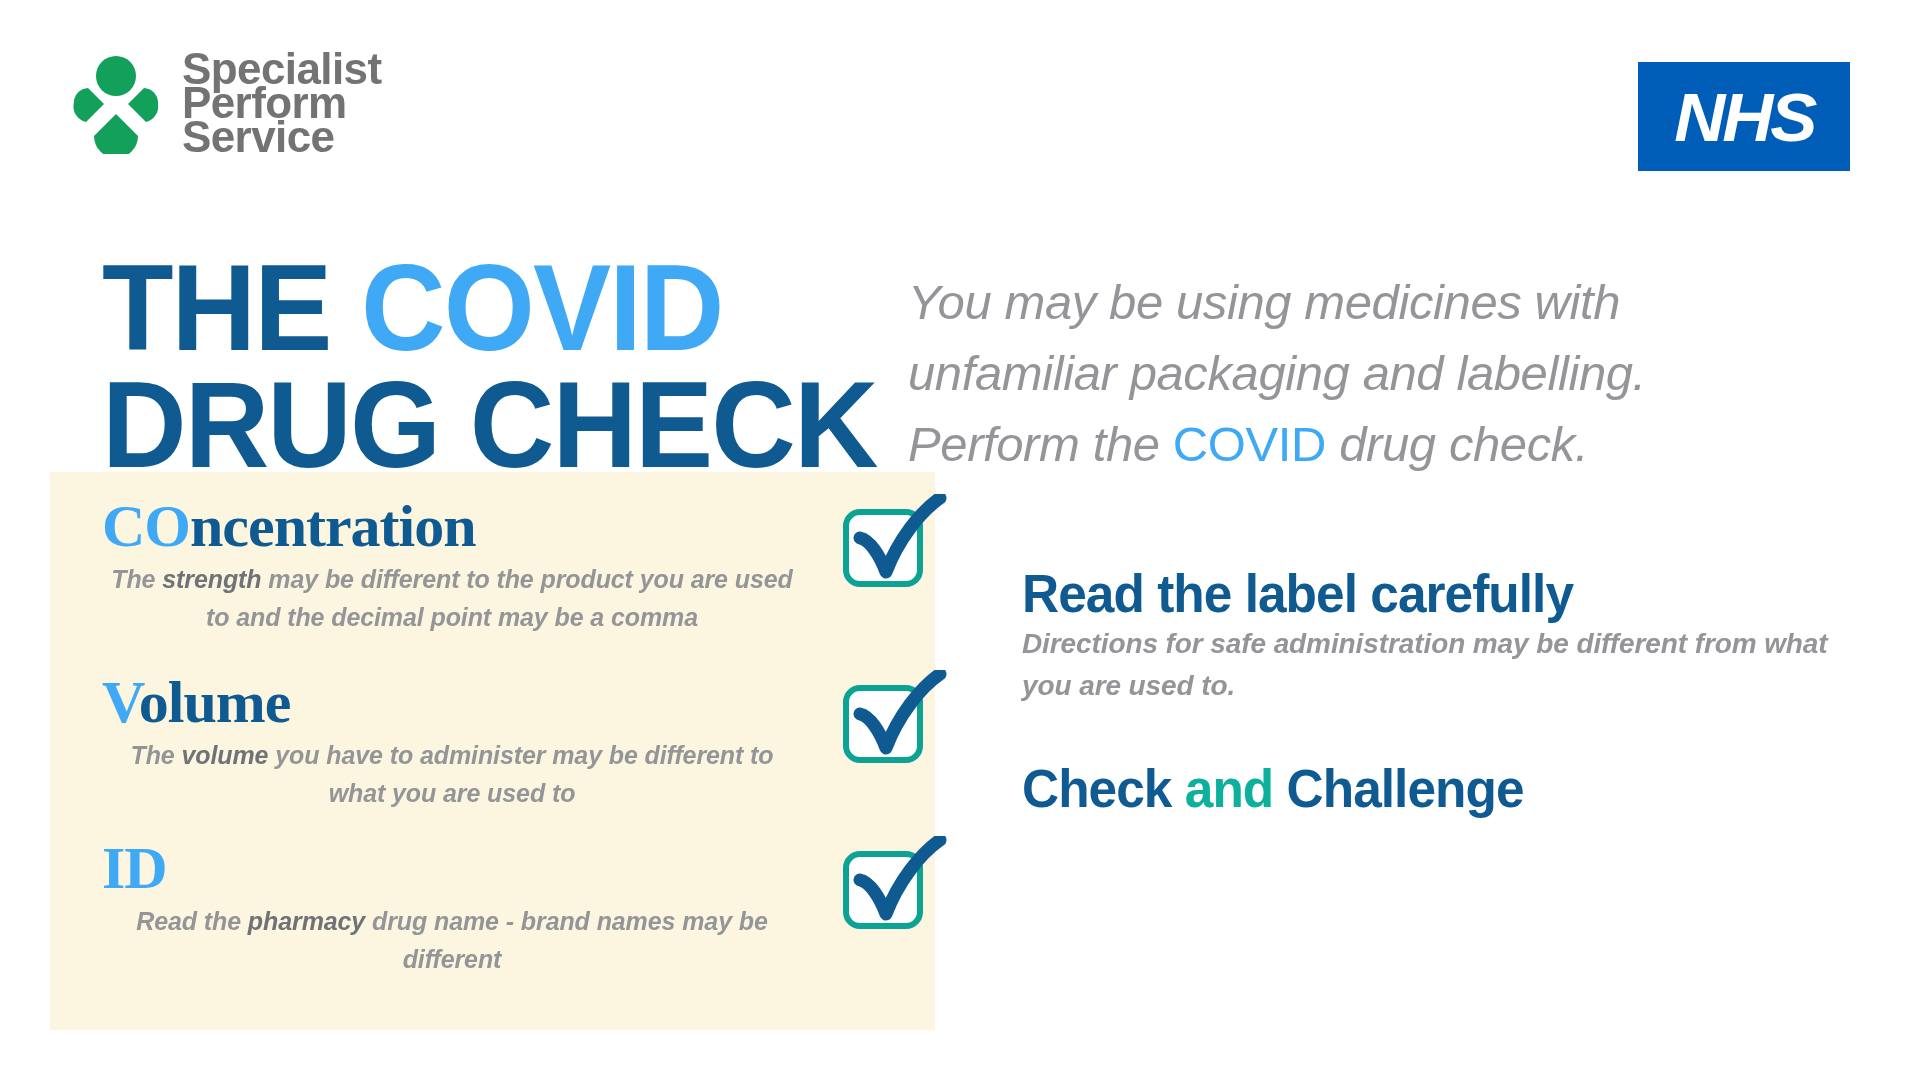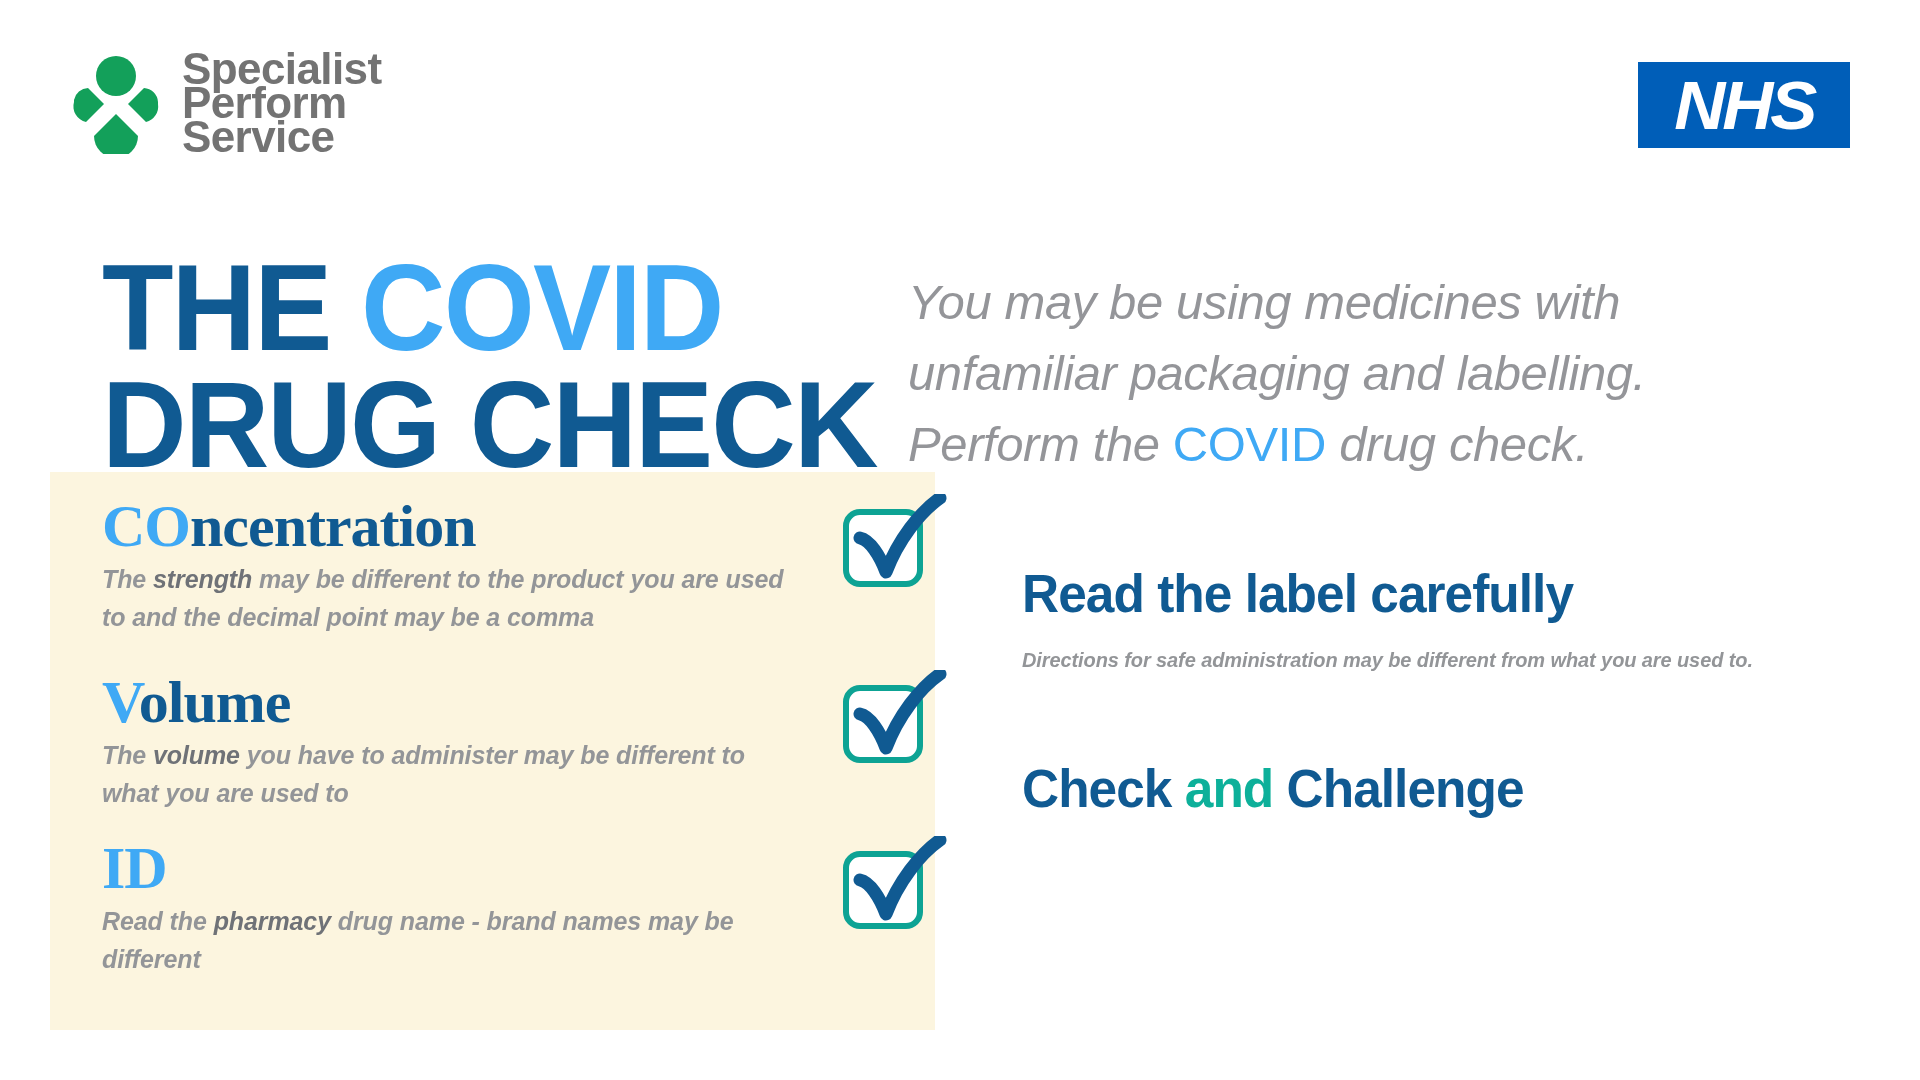--- a/index.html
+++ b/index.html
@@ -42,21 +42,21 @@
     letter-spacing: -0.6px;
   }
   #sps-wordmark div { white-space: nowrap; }
 
   
   #nhs-logo {
     position: absolute;
     left: 1638px;
     top: 62px;
     width: 212px;
-    height: 86px;
+    height: 109px;
     background: #005EB8;
     display: flex;
     align-items: center;
     justify-content: center;
   }
   #nhs-logo-text {
     color: #ffffff;
     font-family: "Liberation Sans", sans-serif;
     font-weight: bold;
     font-style: italic;
@@ -137,20 +137,21 @@
     left: 52px;
     top: 66px;
     width: 700px;
     font-family: "Liberation Sans", sans-serif;
     font-style: italic;
     font-weight: bold;
     font-size: 25px;
     line-height: 38px;
     color: #939598;
     letter-spacing: -0.1px;
+    text-align: center;
   }
   .check-body .em { color: #6f7277; }
 
   
   .check-mark-box {
     position: absolute;
     left: 790px;
     top: 0px;
     width: 110px;
     height: 96px;
@@ -169,25 +170,25 @@
     font-family: "Liberation Sans", sans-serif;
     font-weight: bold;
     font-size: 53px;
     line-height: 58px;
     letter-spacing: -1px;
     white-space: nowrap;
     transform: scaleX(0.97);
     transform-origin: left center;
   }
   .right-body {
-    margin-top: 16px;
-    font-family: "Liberation Sans", sans-serif;
-    font-style: italic;
-    font-weight: bold;
-    font-size: 20px;
+    margin-top: 0;
+    font-family: "Liberation Sans", sans-serif;
+    font-style: italic;
+    font-weight: bold;
+    font-size: 28px;
     line-height: 42px;
     color: #939598;
     letter-spacing: -0.1px;
   }
   .right-body .em { color: #6f7277; }
 </style>
 </head>
 <body>
 
 <div id="sps-logo">

